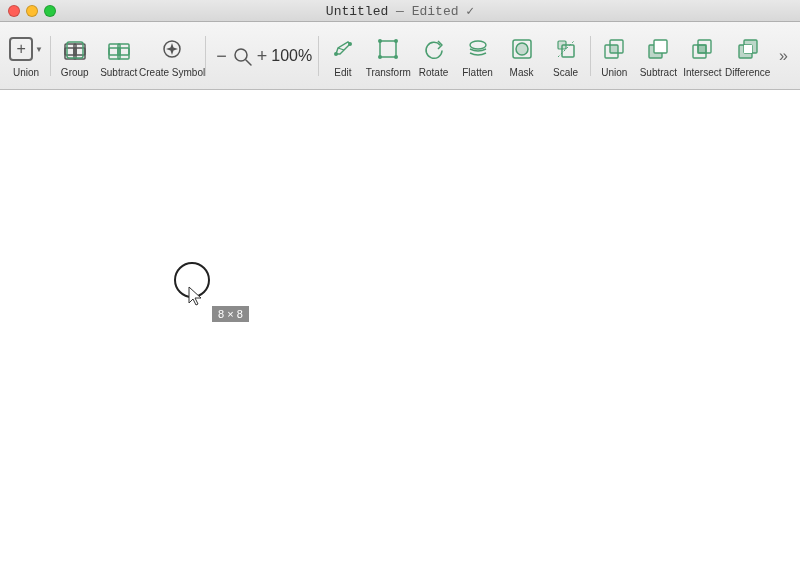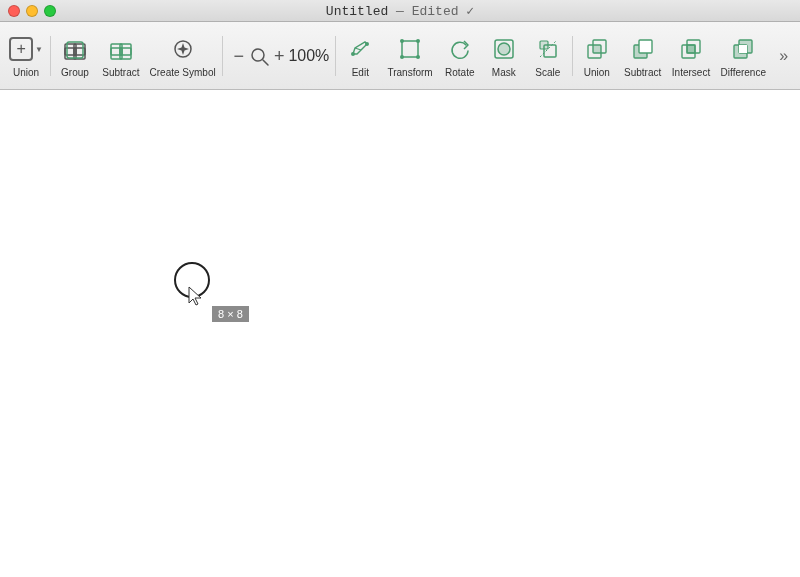--- a/index.html
+++ b/index.html
@@ -306,20 +306,30 @@
   <div class="toolbar-item">
     <div class="icon-area">
       <svg width="28" height="28" viewBox="0 0 28 28">
         <path d="M20 10 A8 8 0 1 0 22 16" fill="none" stroke="#4a9d6f" stroke-width="1.5" stroke-linecap="round"></path>
         <polyline points="18,6 22,10 18,14" fill="none" stroke="#4a9d6f" stroke-width="1.5" stroke-linejoin="round"></polyline>
       </svg>
     </div>
     <span class="label">Rotate</span>
   </div>
 
+  <div class="toolbar-item">
+    <div class="icon-area">
+      <svg width="28" height="28" viewBox="0 0 28 28">
+        <ellipse cx="14" cy="10" rx="8" ry="4" fill="none" stroke="#4a9d6f" stroke-width="1.4"></ellipse>
+        <path d="M6 14 Q14 18 22 14" fill="none" stroke="#4a9d6f" stroke-width="1.4"></path>
+        <path d="M6 18 Q14 22 22 18" fill="none" stroke="#4a9d6f" stroke-width="1.4"></path>
+      </svg>
+    </div>
+    <span class="label">Flatten</span>
+  </div>
 
   <div class="toolbar-item">
     <div class="icon-area">
       <svg width="28" height="28" viewBox="0 0 28 28">
         <rect x="5" y="5" width="18" height="18" rx="2" fill="none" stroke="#4a9d6f" stroke-width="1.5"></rect>
         <circle cx="14" cy="14" r="6" fill="rgba(74,157,111,0.25)" stroke="#4a9d6f" stroke-width="1.5"></circle>
       </svg>
     </div>
     <span class="label">Mask</span>
   </div>

